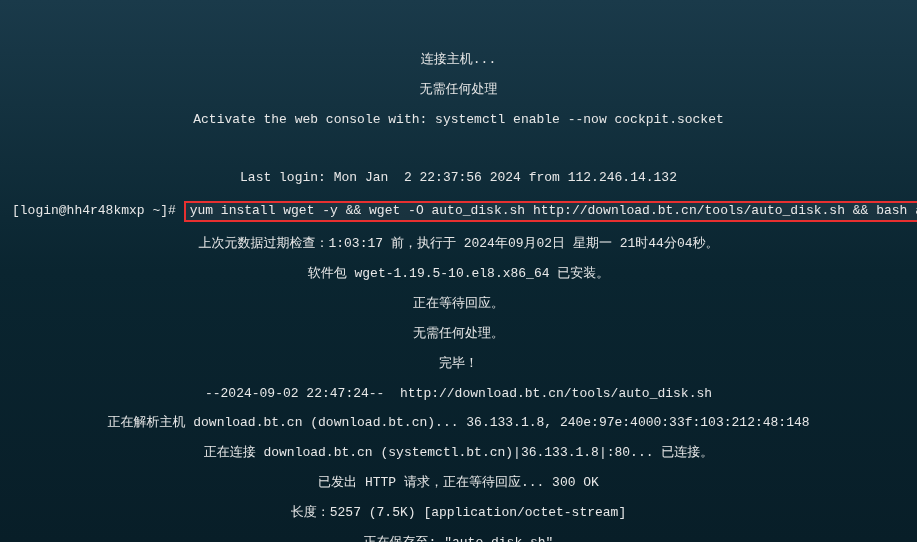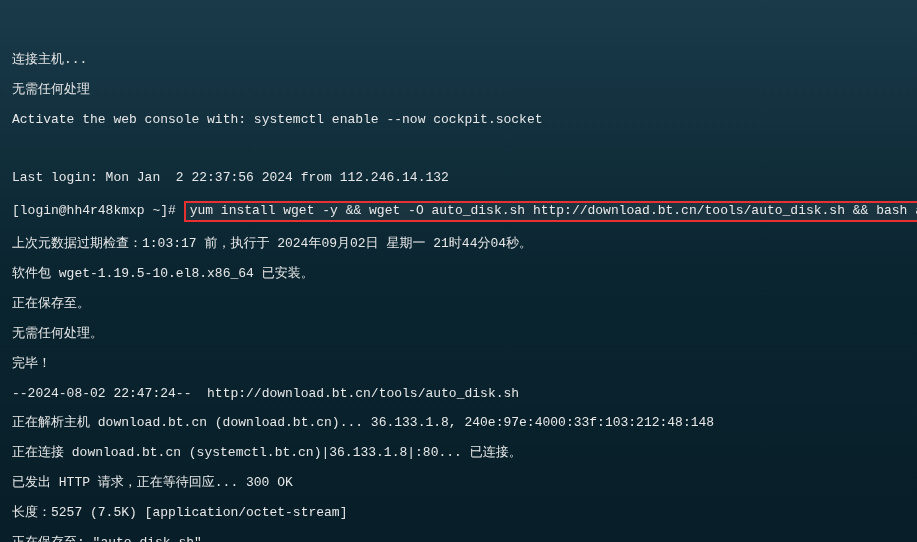--- a/index.html
+++ b/index.html
@@ -15,44 +15,45 @@
   width: 917px;
   height: 542px;
   padding: 8px 12px;
   line-height: 1.15;
   overflow: hidden;
   white-space: pre;
 }
 .term-line {
   display: block;
   min-height: 14px;
+  text-align: center;
 }
 .highlight-cmd-box {
   display: inline-block;
   border: 2px solid #e83030;
   padding: 1px 4px;
   background: rgba(255,255,255,0.05);
 }
 </style>
 </head>
 <body>
 
 
 <span class="term-line">连接主机...</span>
 <span class="term-line">无需任何处理</span>
 <span class="term-line">Activate the web console with: systemctl enable --now cockpit.socket</span>
 <span class="term-line"></span>
 <span class="term-line">Last login: Mon Jan  2 22:37:56 2024 from 112.246.14.132</span>
 <span class="term-line"><span>[login@hh4r48kmxp ~]# </span><span class="highlight-cmd-box">yum install wget -y &amp;&amp; wget -O auto_disk.sh http://download.bt.cn/tools/auto_disk.sh &amp;&amp; bash auto_disk.sh</span></span>
 <span class="term-line">上次元数据过期检查：1:03:17 前，执行于 2024年09月02日 星期一 21时44分04秒。</span>
 <span class="term-line">软件包 wget-1.19.5-10.el8.x86_64 已安装。</span>
-<span class="term-line">正在保存至。</span>
+<span class="term-line">正在等待回应。</span>
 <span class="term-line">无需任何处理。</span>
 <span class="term-line">完毕！</span>
-<span class="term-line">--2024-08-02 22:47:24--  http://download.bt.cn/tools/auto_disk.sh</span>
+<span class="term-line">--2024-09-02 22:47:24--  http://download.bt.cn/tools/auto_disk.sh</span>
 <span class="term-line">正在解析主机 download.bt.cn (download.bt.cn)... 36.133.1.8, 240e:97e:4000:33f:103:212:48:148</span>
 <span class="term-line">正在连接 download.bt.cn (systemctl.bt.cn)|36.133.1.8|:80... 已连接。</span>
 <span class="term-line">已发出 HTTP 请求，正在等待回应... 300 OK</span>
 <span class="term-line">长度：5257 (7.5K) [application/octet-stream]</span>
 <span class="term-line">正在保存至: "auto_disk.sh"</span>
 
 
 
 
 

